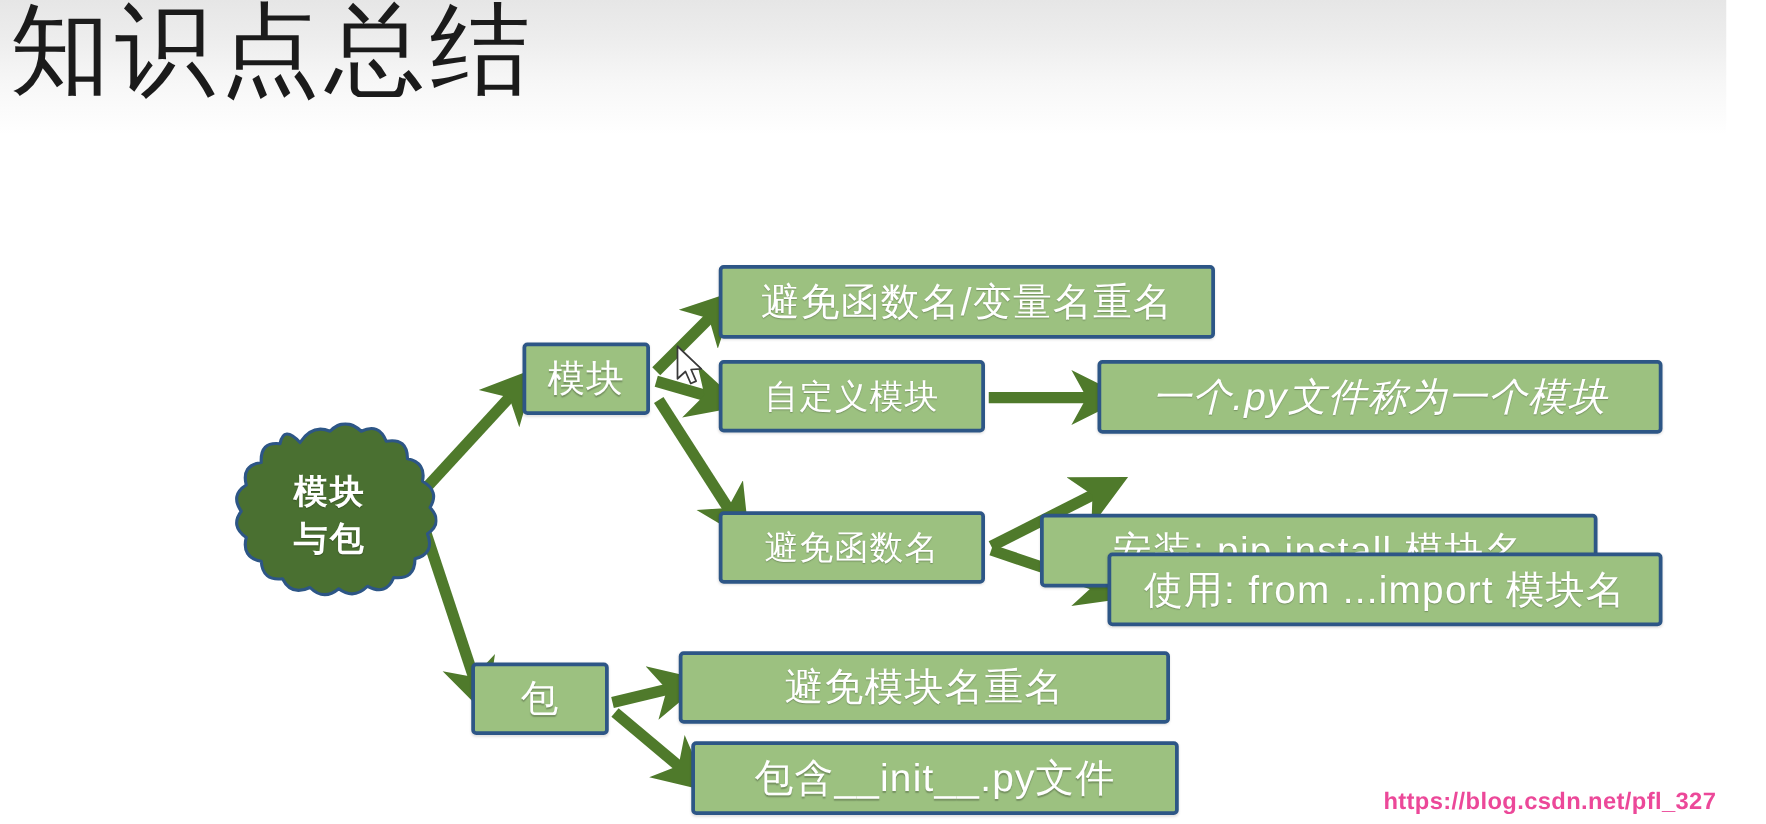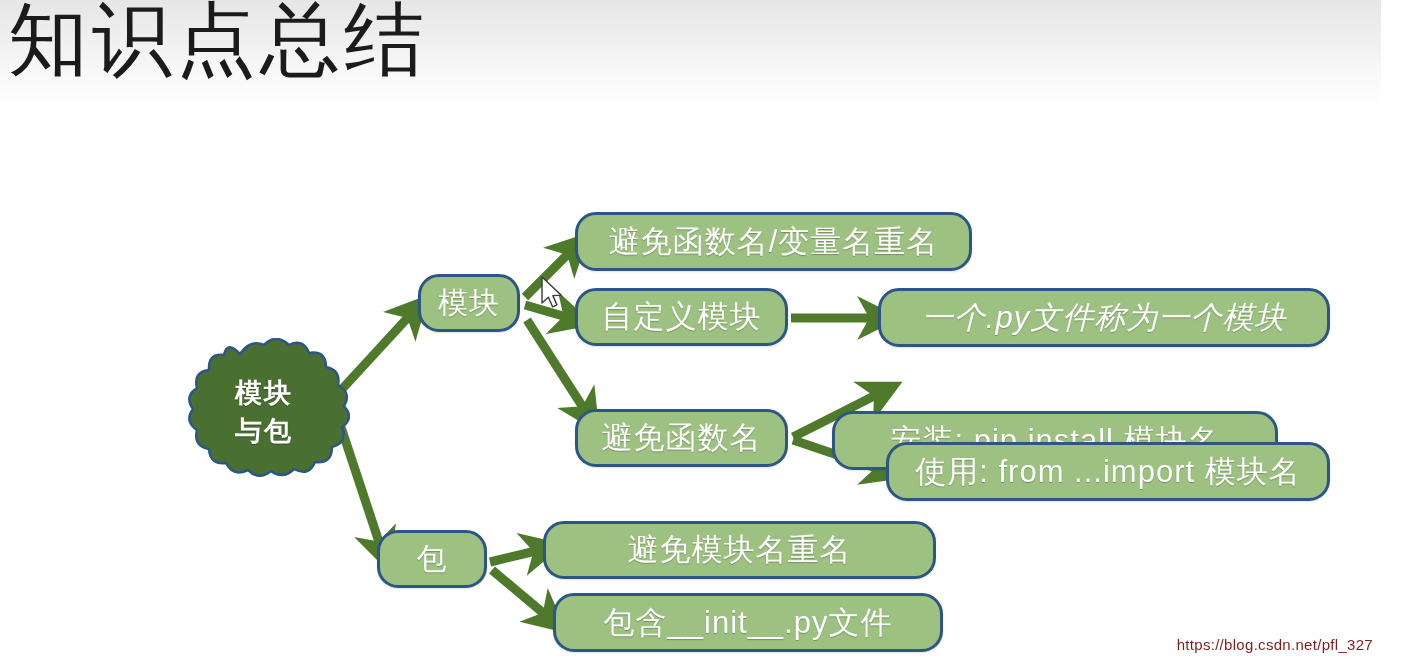--- a/index.html
+++ b/index.html
@@ -74,53 +74,54 @@
     letter-spacing: 2px;
     text-shadow: 0 1px 1px rgba(0,0,0,.28);
     white-space: nowrap;
   }
   
   .node {
     position: absolute;
     box-sizing: border-box;
     background: #9cc180;
     border: 3px solid #2d5686;
-    border-radius: 21px;
+    border-radius: 4px;
     display: flex;
     align-items: center;
     justify-content: center;
     color: #ffffff;
     font-weight: normal;
     letter-spacing: 1px;
     text-shadow: 0 1px 1px rgba(0,0,0,.25);
     white-space: nowrap;
     box-shadow: 0 1px 2px rgba(0,0,0,.12);
   }
   .node.small { font-size: 30px; }
-  .node.mid   { font-size: 31px; }
+  .node.mid   { font-size: 27px; }
   .node.big   { font-size: 31px; }
 
   
   #cursor {
     position: absolute;
     left: 540px;
     top: 276px;
     width: 26px;
     height: 36px;
     pointer-events: none;
   }
   
   #watermark {
     position: absolute;
     right: 8px;
     bottom: 6px;
-    font-size: 15px;
-    color: #7f1d1d;
+    font-size: 19px;
+    color: #ec4899;
     letter-spacing: .3px;
     white-space: nowrap;
+    font-weight: bold;
   }
 </style>
 </head>
 <body>
 
 <div id="slide">
 
   <div id="top-gradient"></div>
 
   <div id="title">知识点总结</div>

